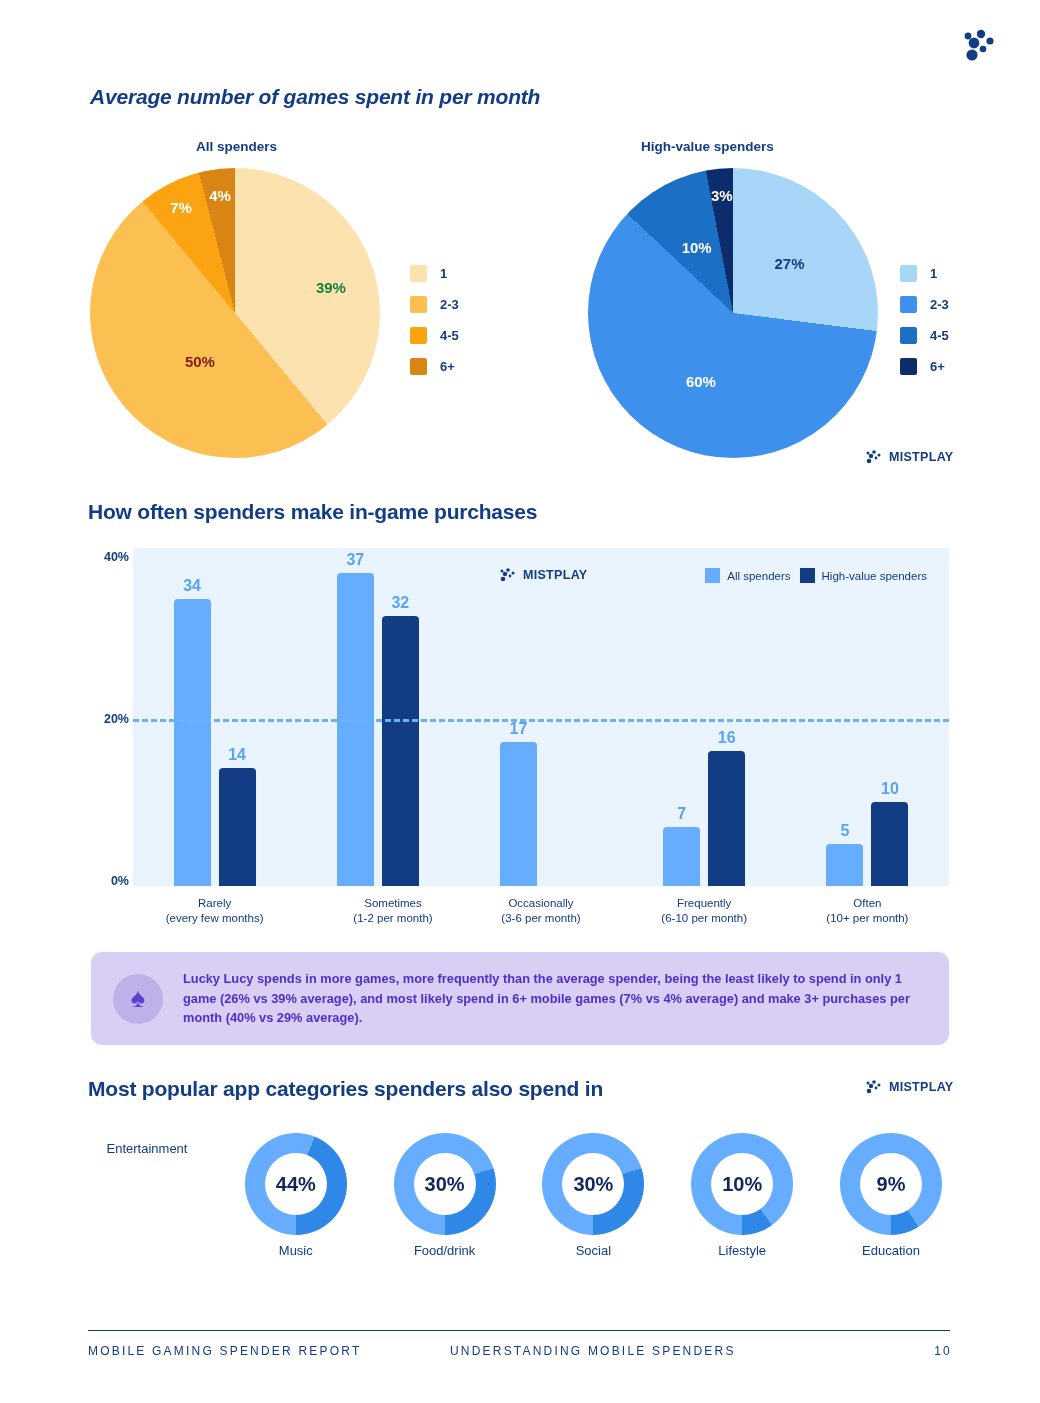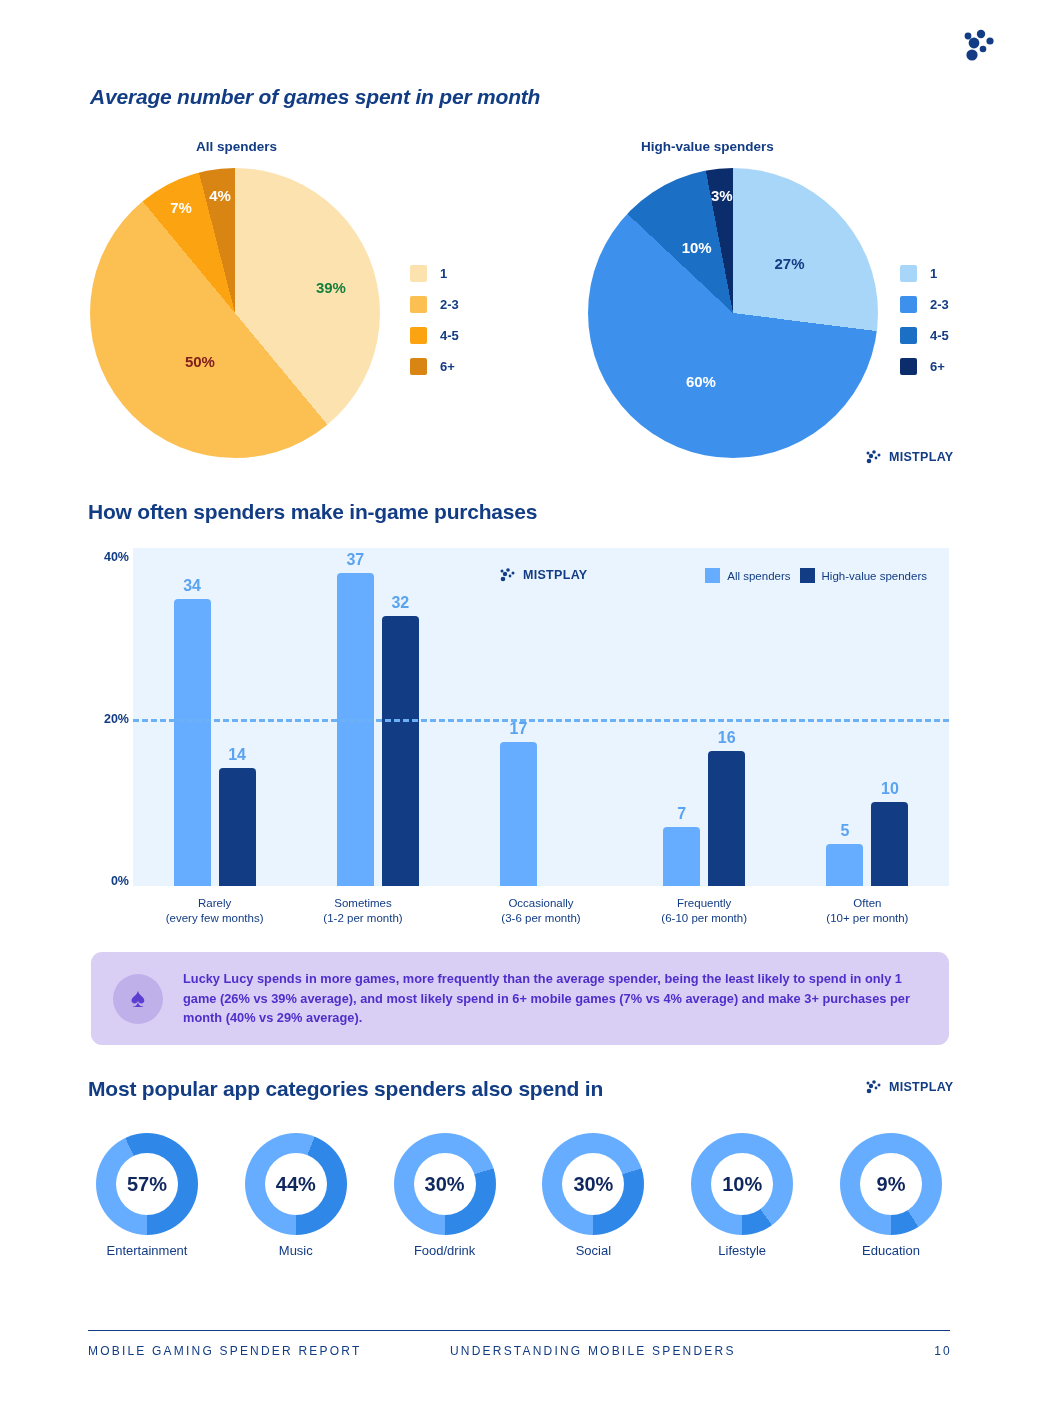--- a/index.html
+++ b/index.html
@@ -278,21 +278,21 @@
   <div class="ylab" id="ytick-1" style="left:85px; top:712px;">20%</div>
   <div class="ylab" id="ytick-0" style="left:85px; top:874px;">0%</div>
 
   <div class="dashline" id="refline" style="top:719px;"></div>
 
   <div id="xticks-host">
       <div class="xtick" style="left: 119.6px; top: 896px;">
         <div>Rarely</div>
         <div>(every few months)</div>
       </div>
-      <div class="xtick" style="left: 268px; top: 896px; text-align: center;">
+      <div class="xtick" style="left: 298px; top: 896px; text-align: center;">
         <div>Sometimes</div>
         <div>(1-2 per month)</div>
       </div>
       <div class="xtick" style="left: 446px; top: 896px;">
         <div>Occasionally</div>
         <div>(3-6 per month)</div>
       </div>
       <div class="xtick" style="left: 609.2px; top: 896px;">
         <div>Frequently</div>
         <div>(6-10 per month)</div>
@@ -318,23 +318,20 @@
       <circle cx="15" cy="5" r="1.5" fill="#123c84"></circle>
       <circle cx="7" cy="6" r="2.2" fill="#123c84"></circle>
       <circle cx="12" cy="8" r="1.4" fill="#123c84"></circle>
       <circle cx="5" cy="11" r="2.3" fill="#123c84"></circle>
     </svg>
     <span class="wm">MISTPLAY</span>
   </div>
 
   <div id="donuts">
       <div class="donut-cell">
-        <div class="donut" style="background: conic-gradient(rgb(47, 135, 232) 0deg, rgb(47, 135, 232) 180deg, rgb(102, 173, 255) 180deg, rgb(102, 173, 255) 334.8deg, rgb(47, 135, 232) 334.8deg, rgb(47, 135, 232) 360deg);">
-          <div class="hole">57%</div>
-        </div>
         <div class="donut-cap">Entertainment</div>
       </div>
       <div class="donut-cell">
         <div class="donut" style="background: conic-gradient(rgb(102, 173, 255) 0deg, rgb(102, 173, 255) 21.6deg, rgb(47, 135, 232) 21.6deg, rgb(47, 135, 232) 180deg, rgb(102, 173, 255) 180deg, rgb(102, 173, 255) 360deg);">
           <div class="hole">44%</div>
         </div>
         <div class="donut-cap">Music</div>
       </div>
       <div class="donut-cell">
         <div class="donut" style="background: conic-gradient(rgb(102, 173, 255) 0deg, rgb(102, 173, 255) 72deg, rgb(47, 135, 232) 72deg, rgb(47, 135, 232) 180deg, rgb(102, 173, 255) 180deg, rgb(102, 173, 255) 360deg);">

